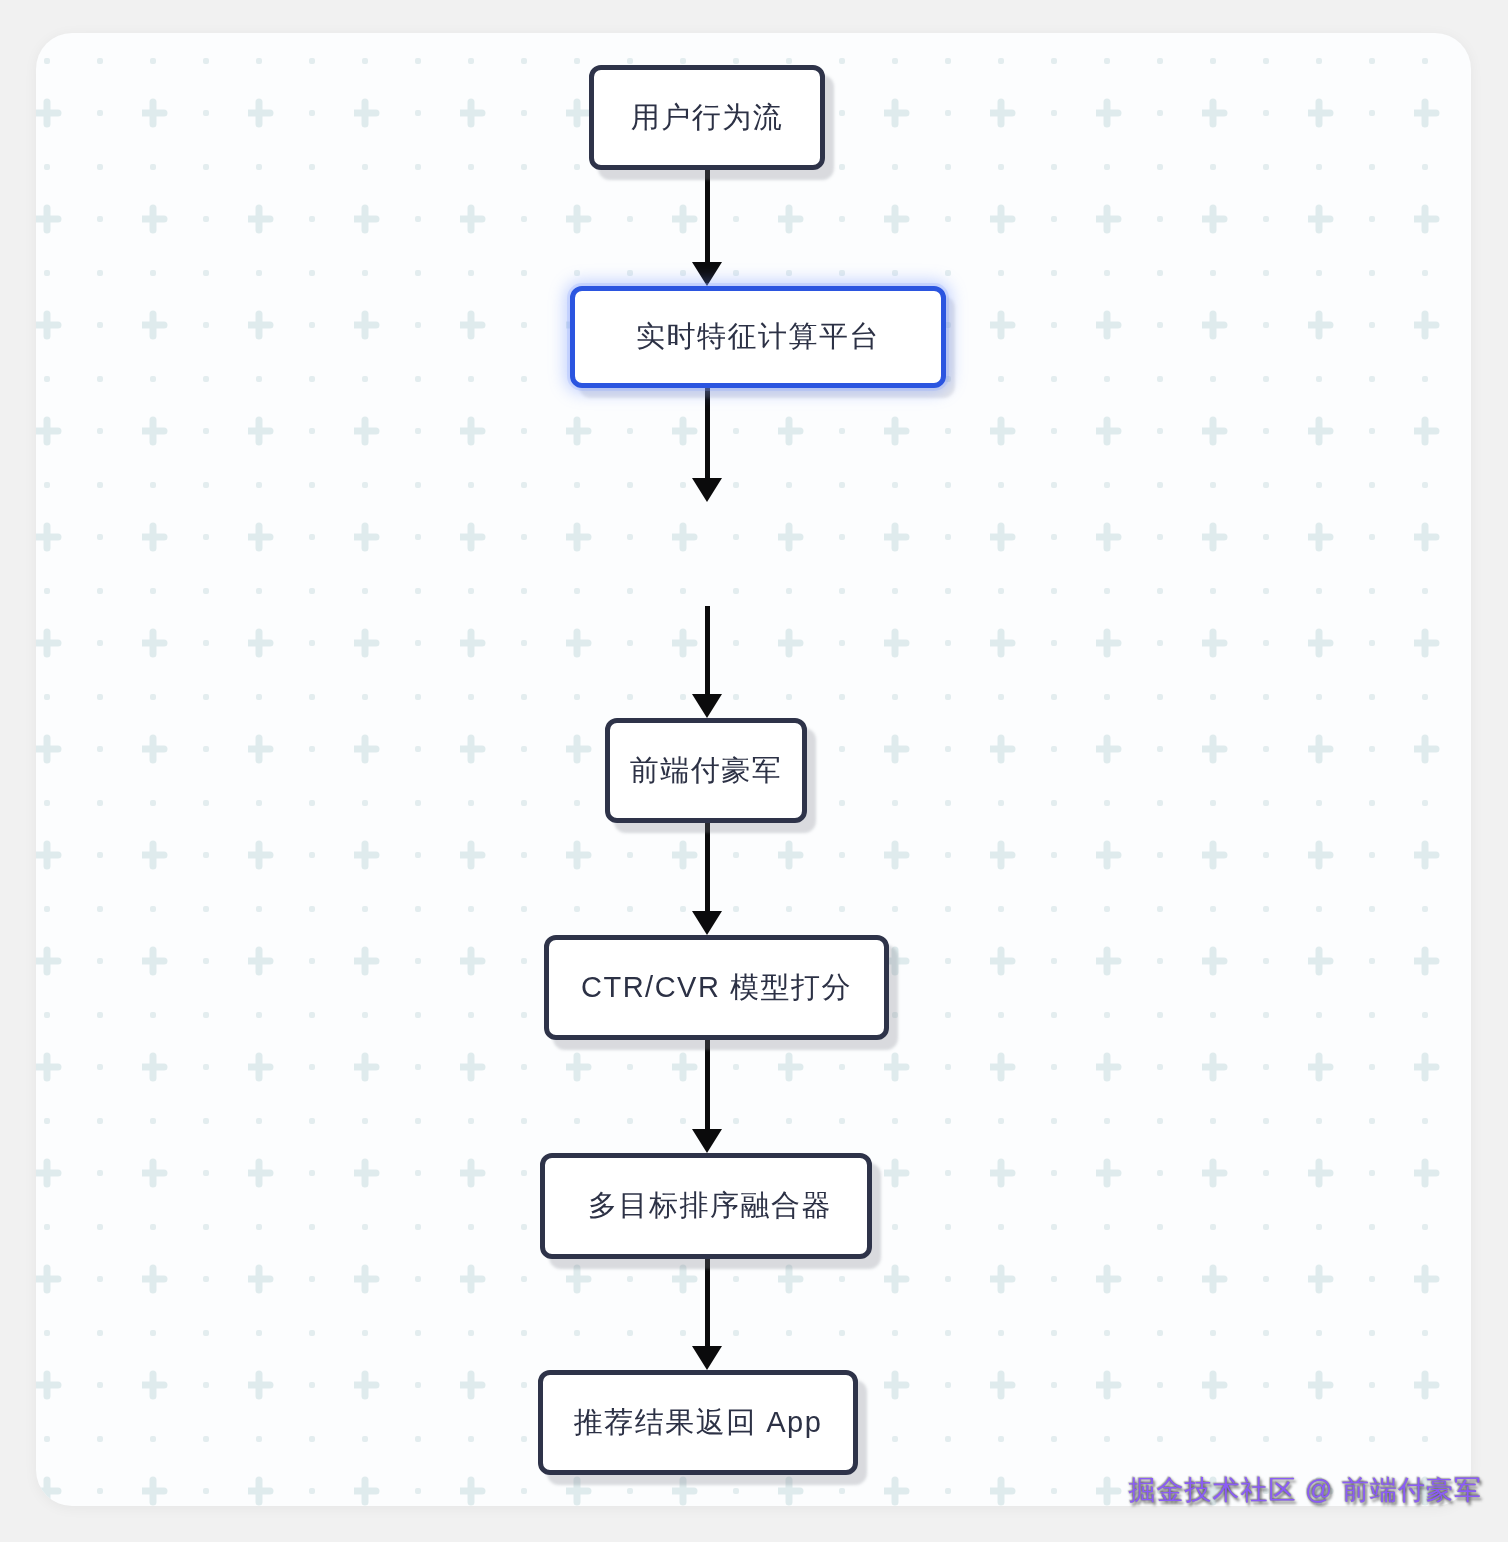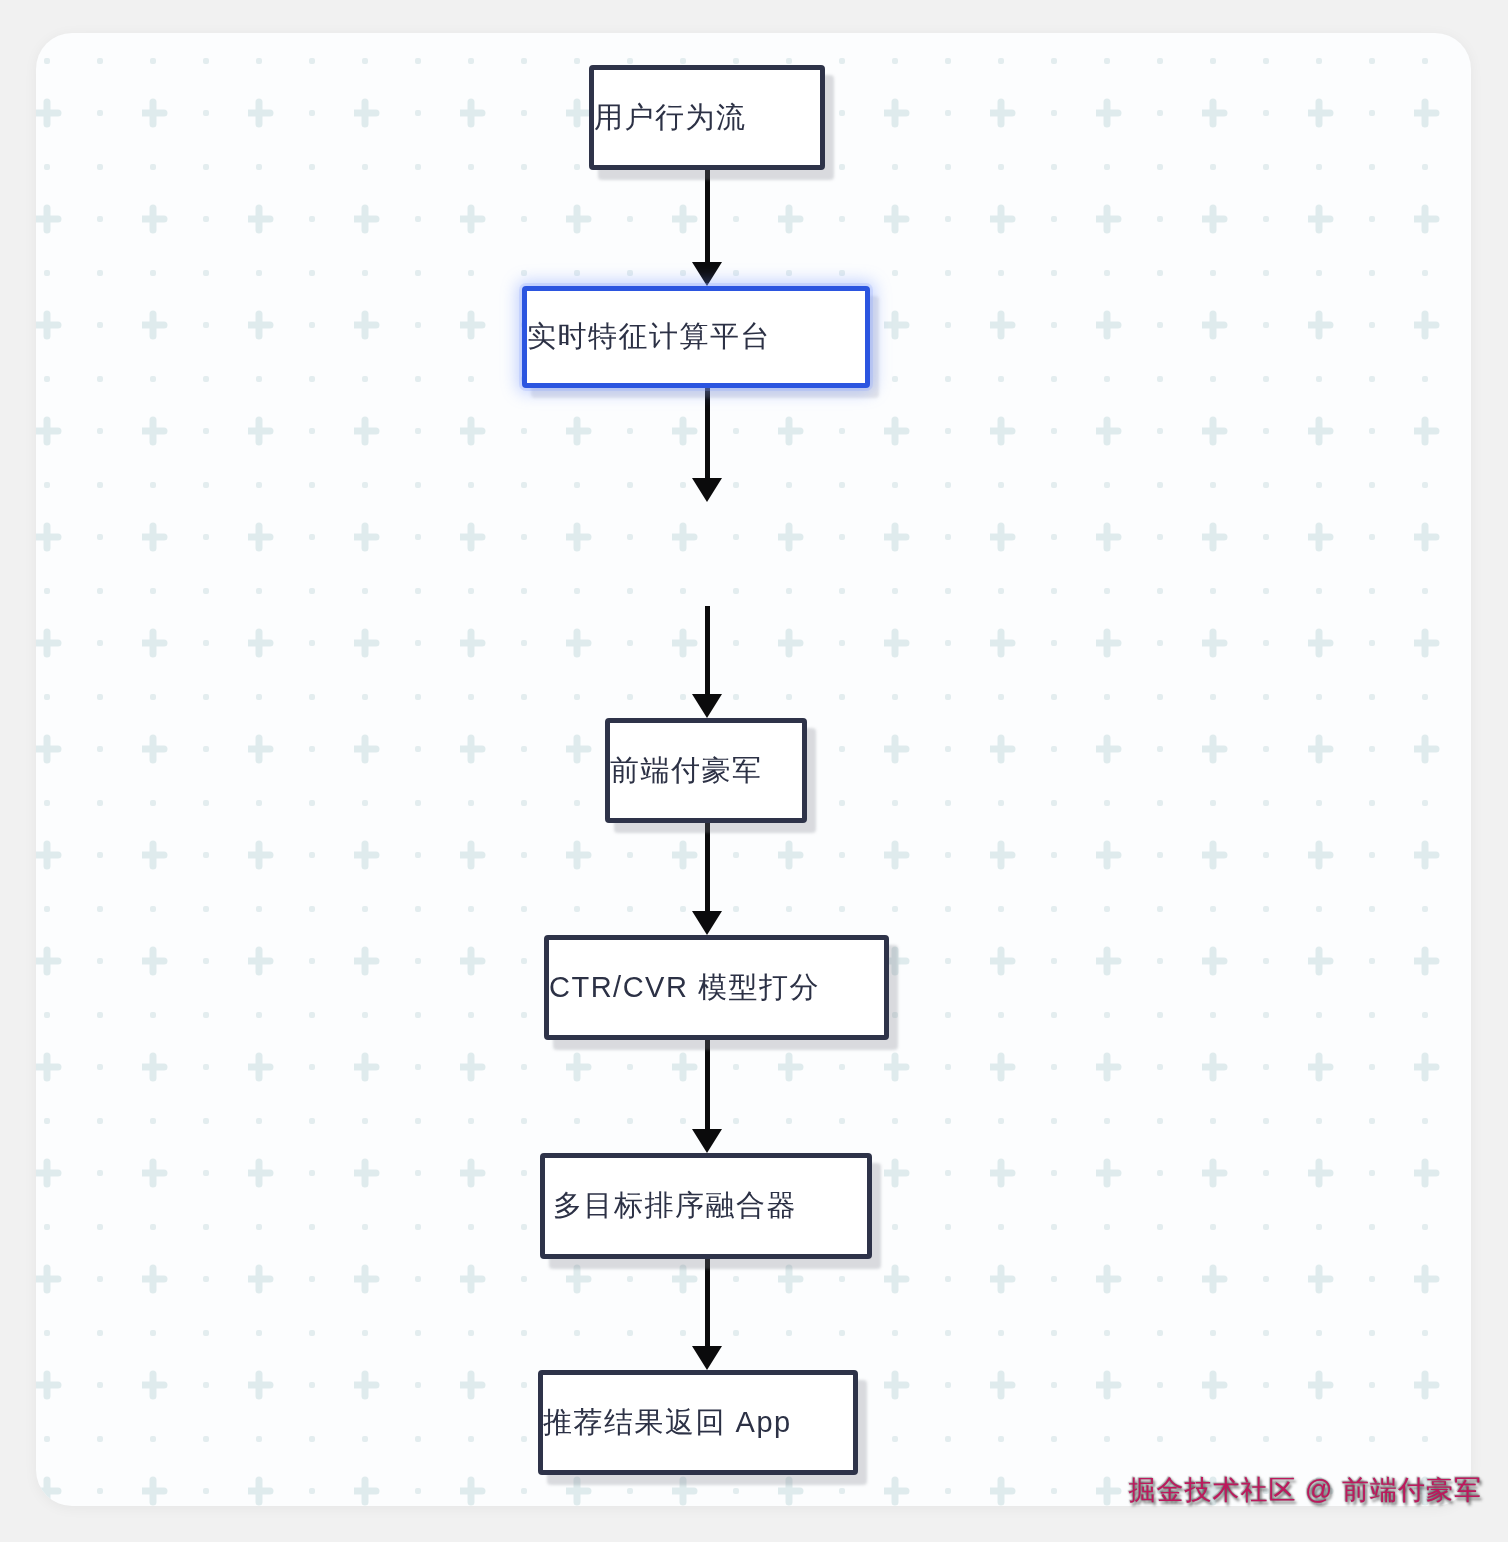--- a/index.html
+++ b/index.html
@@ -12,33 +12,33 @@
   .canvas{
     position:absolute;left:36px;top:33px;width:1435px;height:1473px;
     background:#fcfdfe;border-radius:36px;overflow:hidden;
     box-shadow:0 2px 14px rgba(0,0,0,0.05);
   }
   .pattern{position:absolute;left:0;top:0;width:100%;height:100%;display:block;}
   .node{
     position:absolute;
     background:#ffffff;
     border:5px solid #2e3349;
-    border-radius:4px;
+    border-radius:12px;
     box-shadow:9px 10px 3px rgba(125,130,140,0.28);
-    display:flex;align-items:center;
+    display:flex;align-items:center;justify-content:center;
     font-size:29px;font-weight:500;color:#2c3145;
     letter-spacing:1.5px;white-space:nowrap;
     box-sizing:border-box;z-index:2;
   }
   .node.highlight{
     border-color:#2b55e0;
     box-shadow:0 0 0 3px rgba(130,160,255,0.22), 0 0 16px 5px rgba(110,145,255,0.40), 9px 10px 3px rgba(125,130,140,0.18);
   }
   #node-1{left:553px;top:32px;  width:236px;height:105px;}
-  #node-2{left:486px;top:253px; width:348px;height:102px;}
+  #node-2{left:534px;top:253px; width:376px;height:102px;}
   #node-3{left:536px;top:469px; width:268px;height:104px;}
   #node-4{left:569px;top:685px; width:202px;height:105px;}
   #node-5{left:508px;top:902px; width:345px;height:105px;}
   #node-6{left:504px;top:1120px;width:332px;height:106px;padding-left:8px;}
   #node-7{left:502px;top:1337px;width:320px;height:105px;}
   .arrow{
     position:absolute;left:656px;width:30px;
     display:flex;flex-direction:column;align-items:center;z-index:1;
   }
   #arrow-1{top:137px;height:116px;}
@@ -49,21 +49,21 @@
   #arrow-6{top:1226px;height:111px;}
   .arrow .shaft{width:5px;flex:1;background:#0b0b0c;}
   .arrow .head{
     width:0;height:0;
     border-left:15px solid transparent;
     border-right:15px solid transparent;
     border-top:24px solid #0b0b0c;
   }
   .watermark{
     position:absolute;right:26px;top:1472px;
-    font-size:27px;font-weight:500;color:#be185d;
+    font-size:27px;font-weight:500;color:#8b5cf6;
     letter-spacing:1px;white-space:nowrap;z-index:5;
     text-shadow:0 0 2px rgba(90,90,90,0.95), 2px 3px 3px rgba(50,50,50,0.75), -1px -1px 1px rgba(150,150,150,0.5);
   }
 </style>
 </head>
 <body>
 
 <div class="canvas">
   <svg class="pattern" xmlns="http://www.w3.org/2000/svg">
     <defs>

